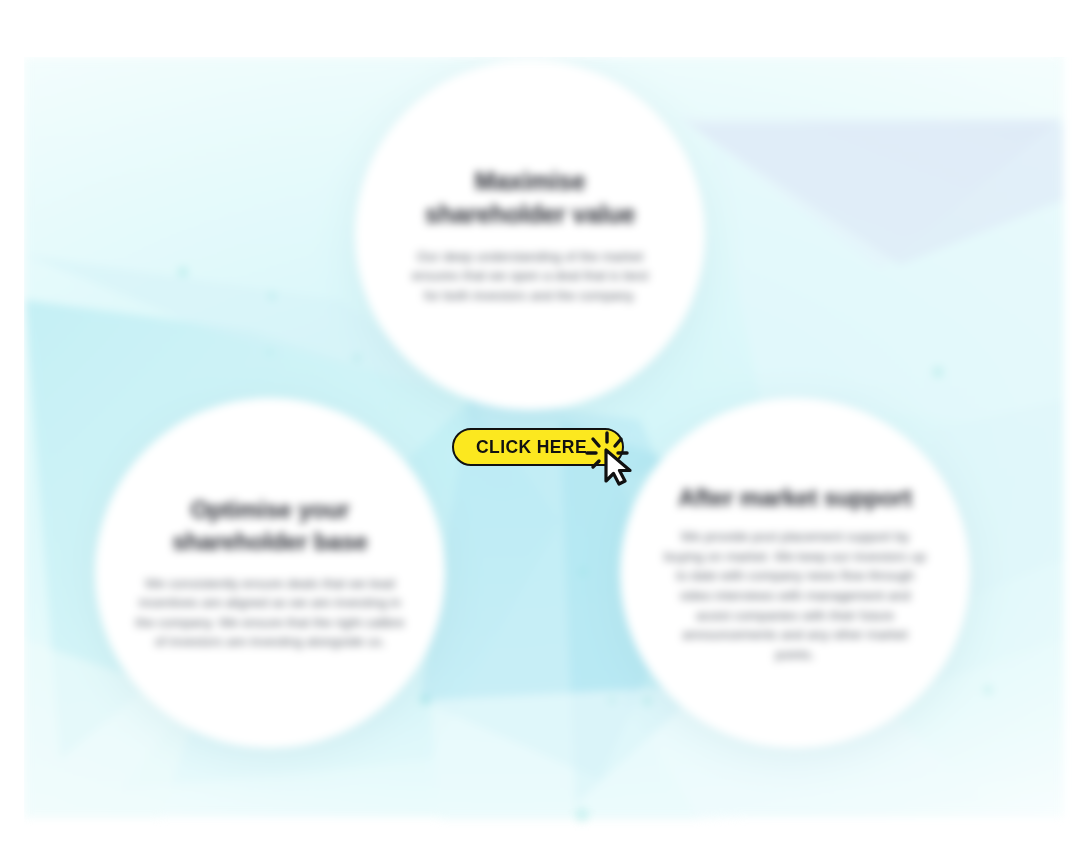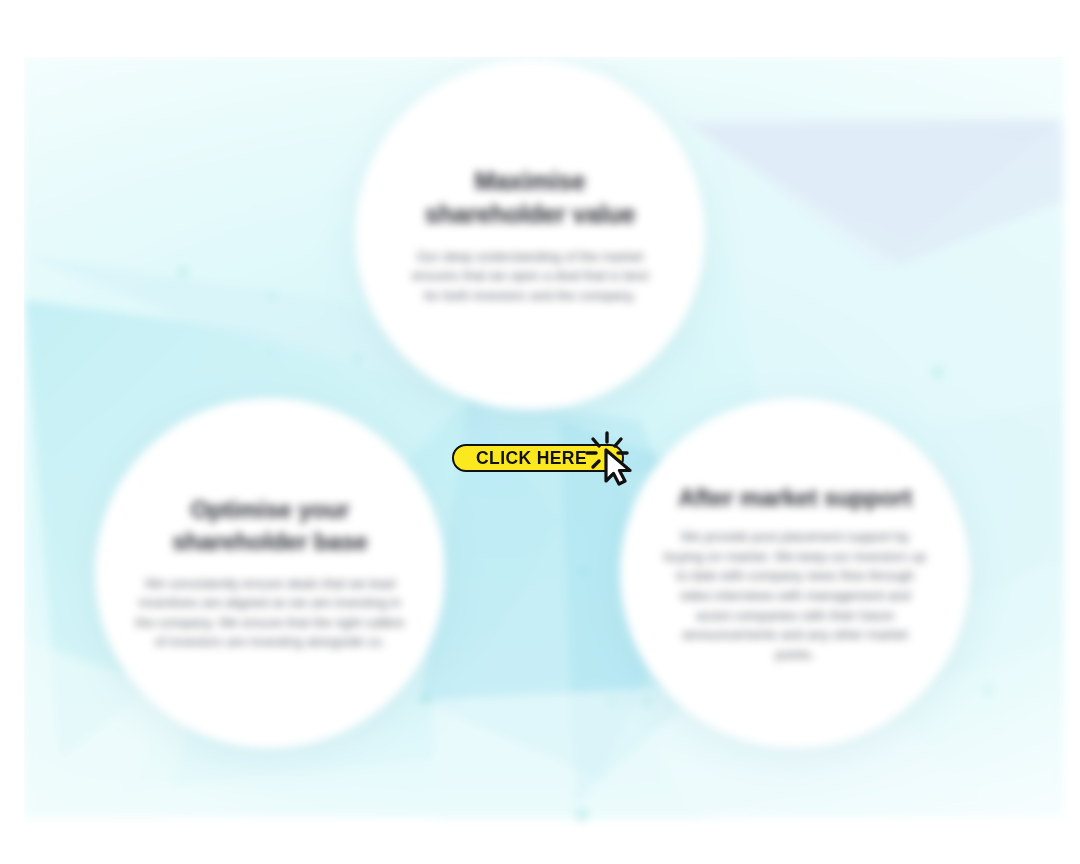--- a/index.html
+++ b/index.html
@@ -95,23 +95,23 @@
   #click-overlay {
     position: absolute;
     left: 452px;
     top: 428px;
     width: 176px;
     height: 46px;
   }
   #click-button {
     position: absolute;
     left: 0;
-    top: 16px;
+    top: 0;
     width: 172px;
-    height: 28px;
+    height: 38px;
     background: #fce81f;
     border: 2.5px solid #111111;
     border-radius: 19px;
     box-sizing: border-box;
     display: flex;
     align-items: center;
     cursor: pointer;
   }
   #click-label {
     font-family: "Liberation Sans", sans-serif;

